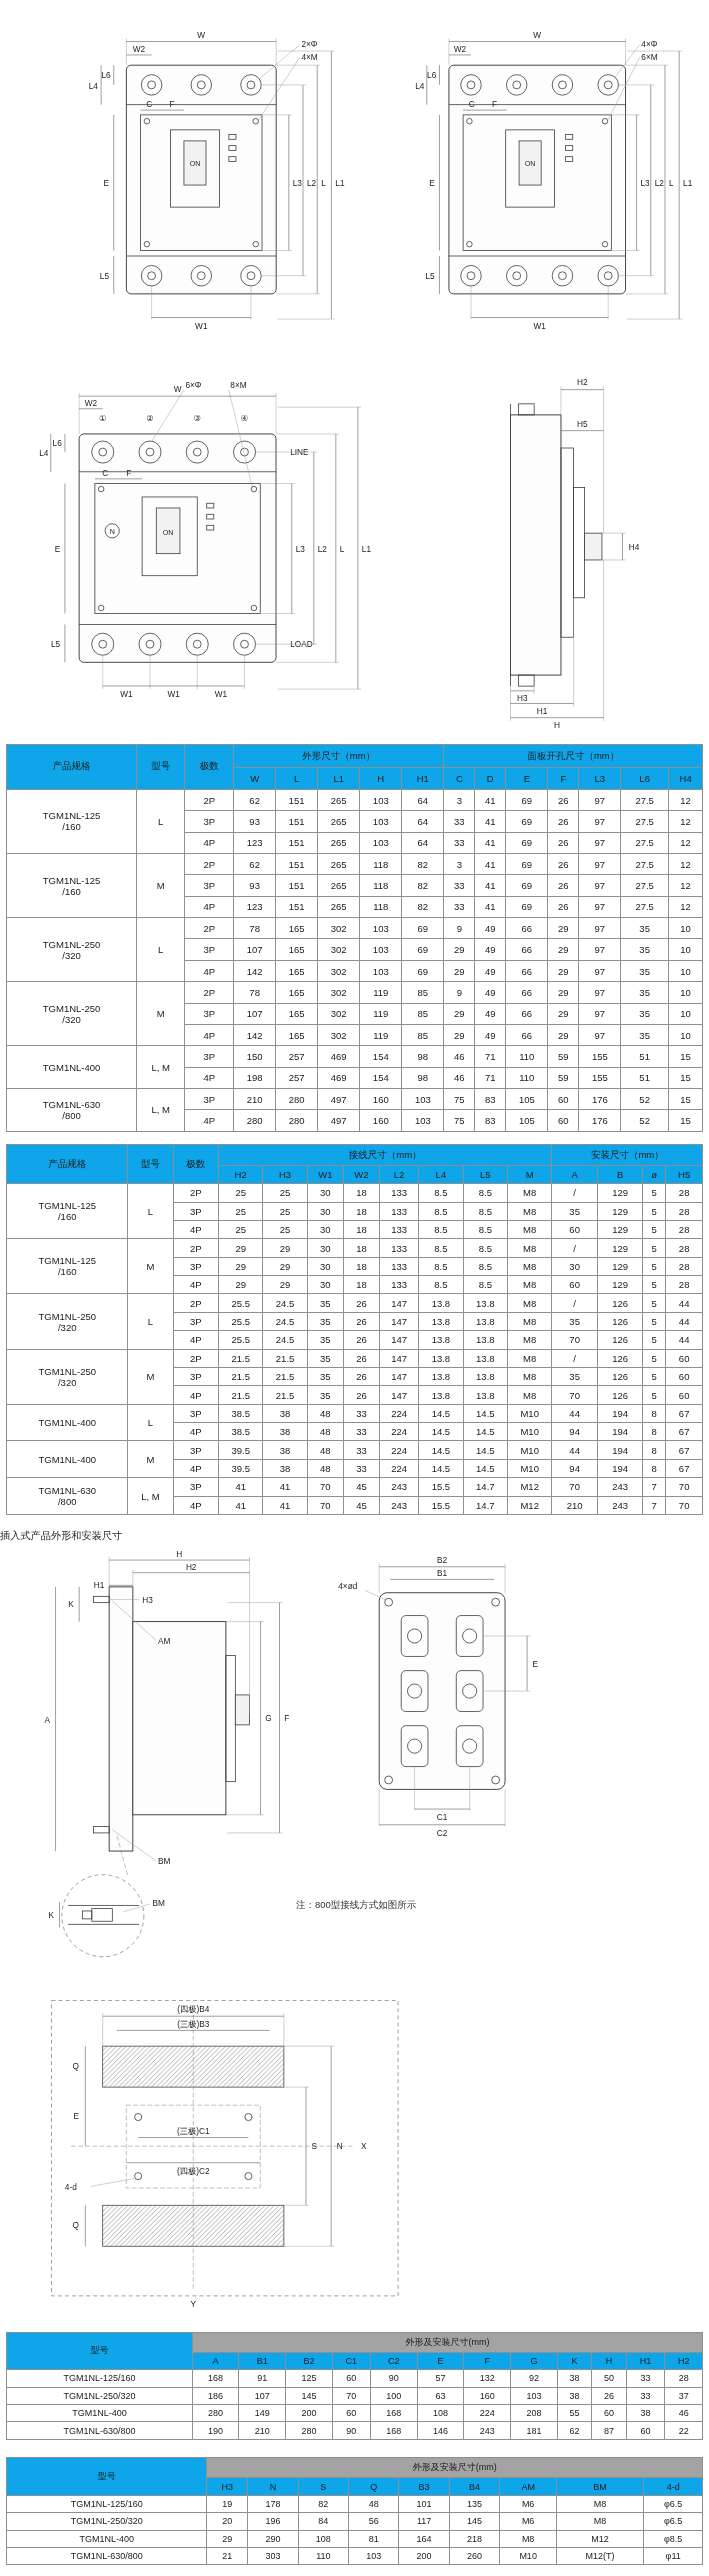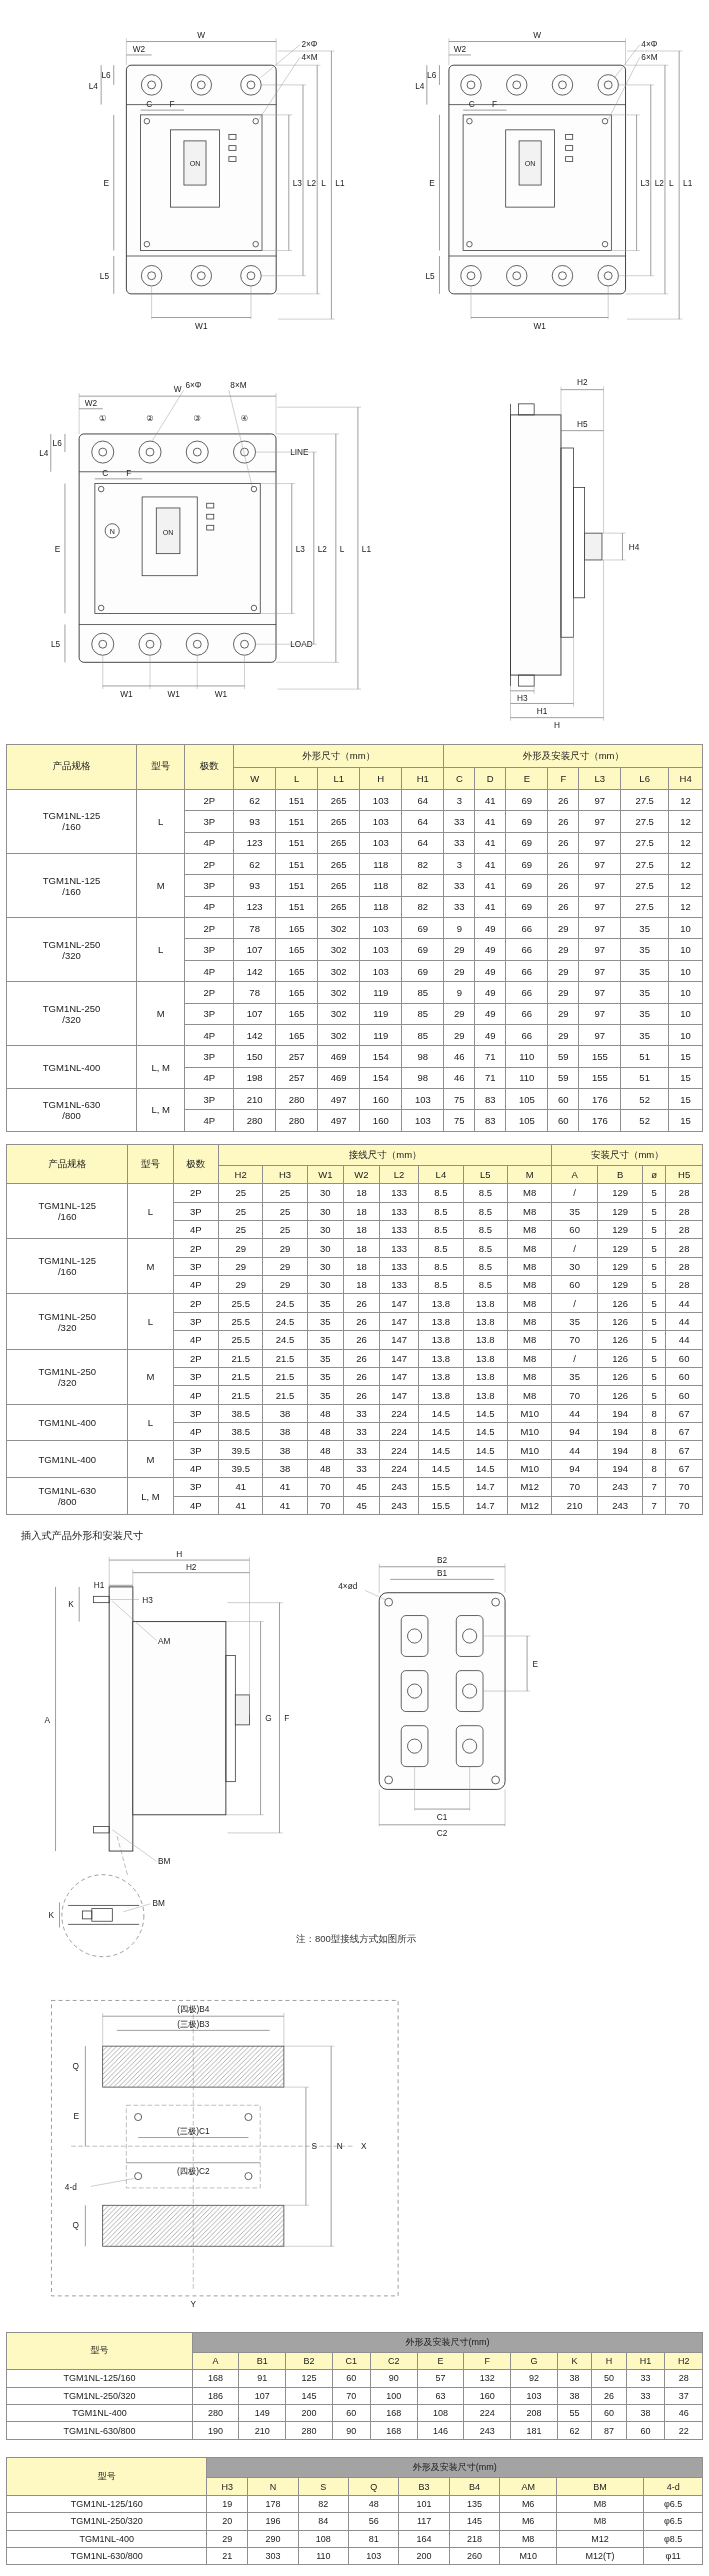--- a/index.html
+++ b/index.html
@@ -1,29 +1,29 @@
 <!DOCTYPE html>
 <html style="font-size:12.6px"><head>
 <meta charset="utf-8">
 <style>
   html,body{margin:0;padding:0;background:#fff;}
   body{width:709px;font-family:"Liberation Sans",sans-serif;color:#1a1a1a;}
   .row1{display:flex;gap:32px;margin:9.5px 0 0 71px;}
   .row2{display:flex;gap:47px;margin:16px 0 0 24px;}
   .middle{display:flex;gap:32px;margin:6.3px 0 0 24px;position:relative;}
-  .note{position:absolute;left:272px;top:384px;font-size:9.5px;color:#333;}
-  .plugin-title{margin:14px 0 0 21px;font-size:10.2px;color:#222;}
+  .note{position:absolute;left:272px;top:350px;font-size:9.5px;color:#333;}
+  .plugin-title{margin:14px 0 0 0;font-size:10.2px;color:#222;}
   .bottom-wrap{margin:24px 0 0 16px;text-decoration:underline;}
   table{border-collapse:collapse;}
   #table1,#table2{width:697px;margin:12.6px 6.3px 0;font-size:9.5px;}
   #table1 th,#table1 td{border:0.8px solid #8f8f8f;padding:4.7px 1.6px;text-align:center;}
   #table2 th,#table2 td{border:0.8px solid #8f8f8f;padding:3.2px 1.6px;text-align:center;}
   #table3,#table4{width:697px;margin:17.3px 6.3px 0;font-size:9px;}
   #table3 th,#table3 td,#table4 th,#table4 td{border:0.8px solid #8f8f8f;padding:3.2px 1.6px;text-align:center;}
-  th{background:#fef9c3;font-weight:normal;}
+  th{background:#0ea5e9;font-weight:normal;}
   td{background:#fff;}
   .hl{background:#a3a3a3;}
   .model{white-space:pre-line;}
   
   svg{display:block;}
   .ol{fill:#fdfdfd;stroke:#3a3a3a;stroke-width:1.2;}
   .ol2{fill:none;stroke:#3a3a3a;stroke-width:1;}
   .fill-lt{fill:#f2f2f2;stroke:#3a3a3a;stroke-width:1;}
   .dm{stroke:#666;stroke-width:0.8;}
   .ext{stroke:#9a9a9a;stroke-width:0.6;}
@@ -322,21 +322,21 @@
   </svg>
 </div>
 
 <table id="table1">
     <thead>
       <tr>
         <th rowspan="2">产品规格</th>
         <th rowspan="2">型号</th>
         <th rowspan="2">极数</th>
         <th colspan="5">外形尺寸（mm）</th>
-        <th colspan="7">外形及安装尺寸（mm）</th>
+        <th colspan="7">面板开孔尺寸（mm）</th>
       </tr>
       <tr>
         <th>W</th>
         <th>L</th>
         <th>L1</th>
         <th>H</th>
         <th>H1</th>
         <th>C</th>
         <th>D</th>
         <th>E</th>

